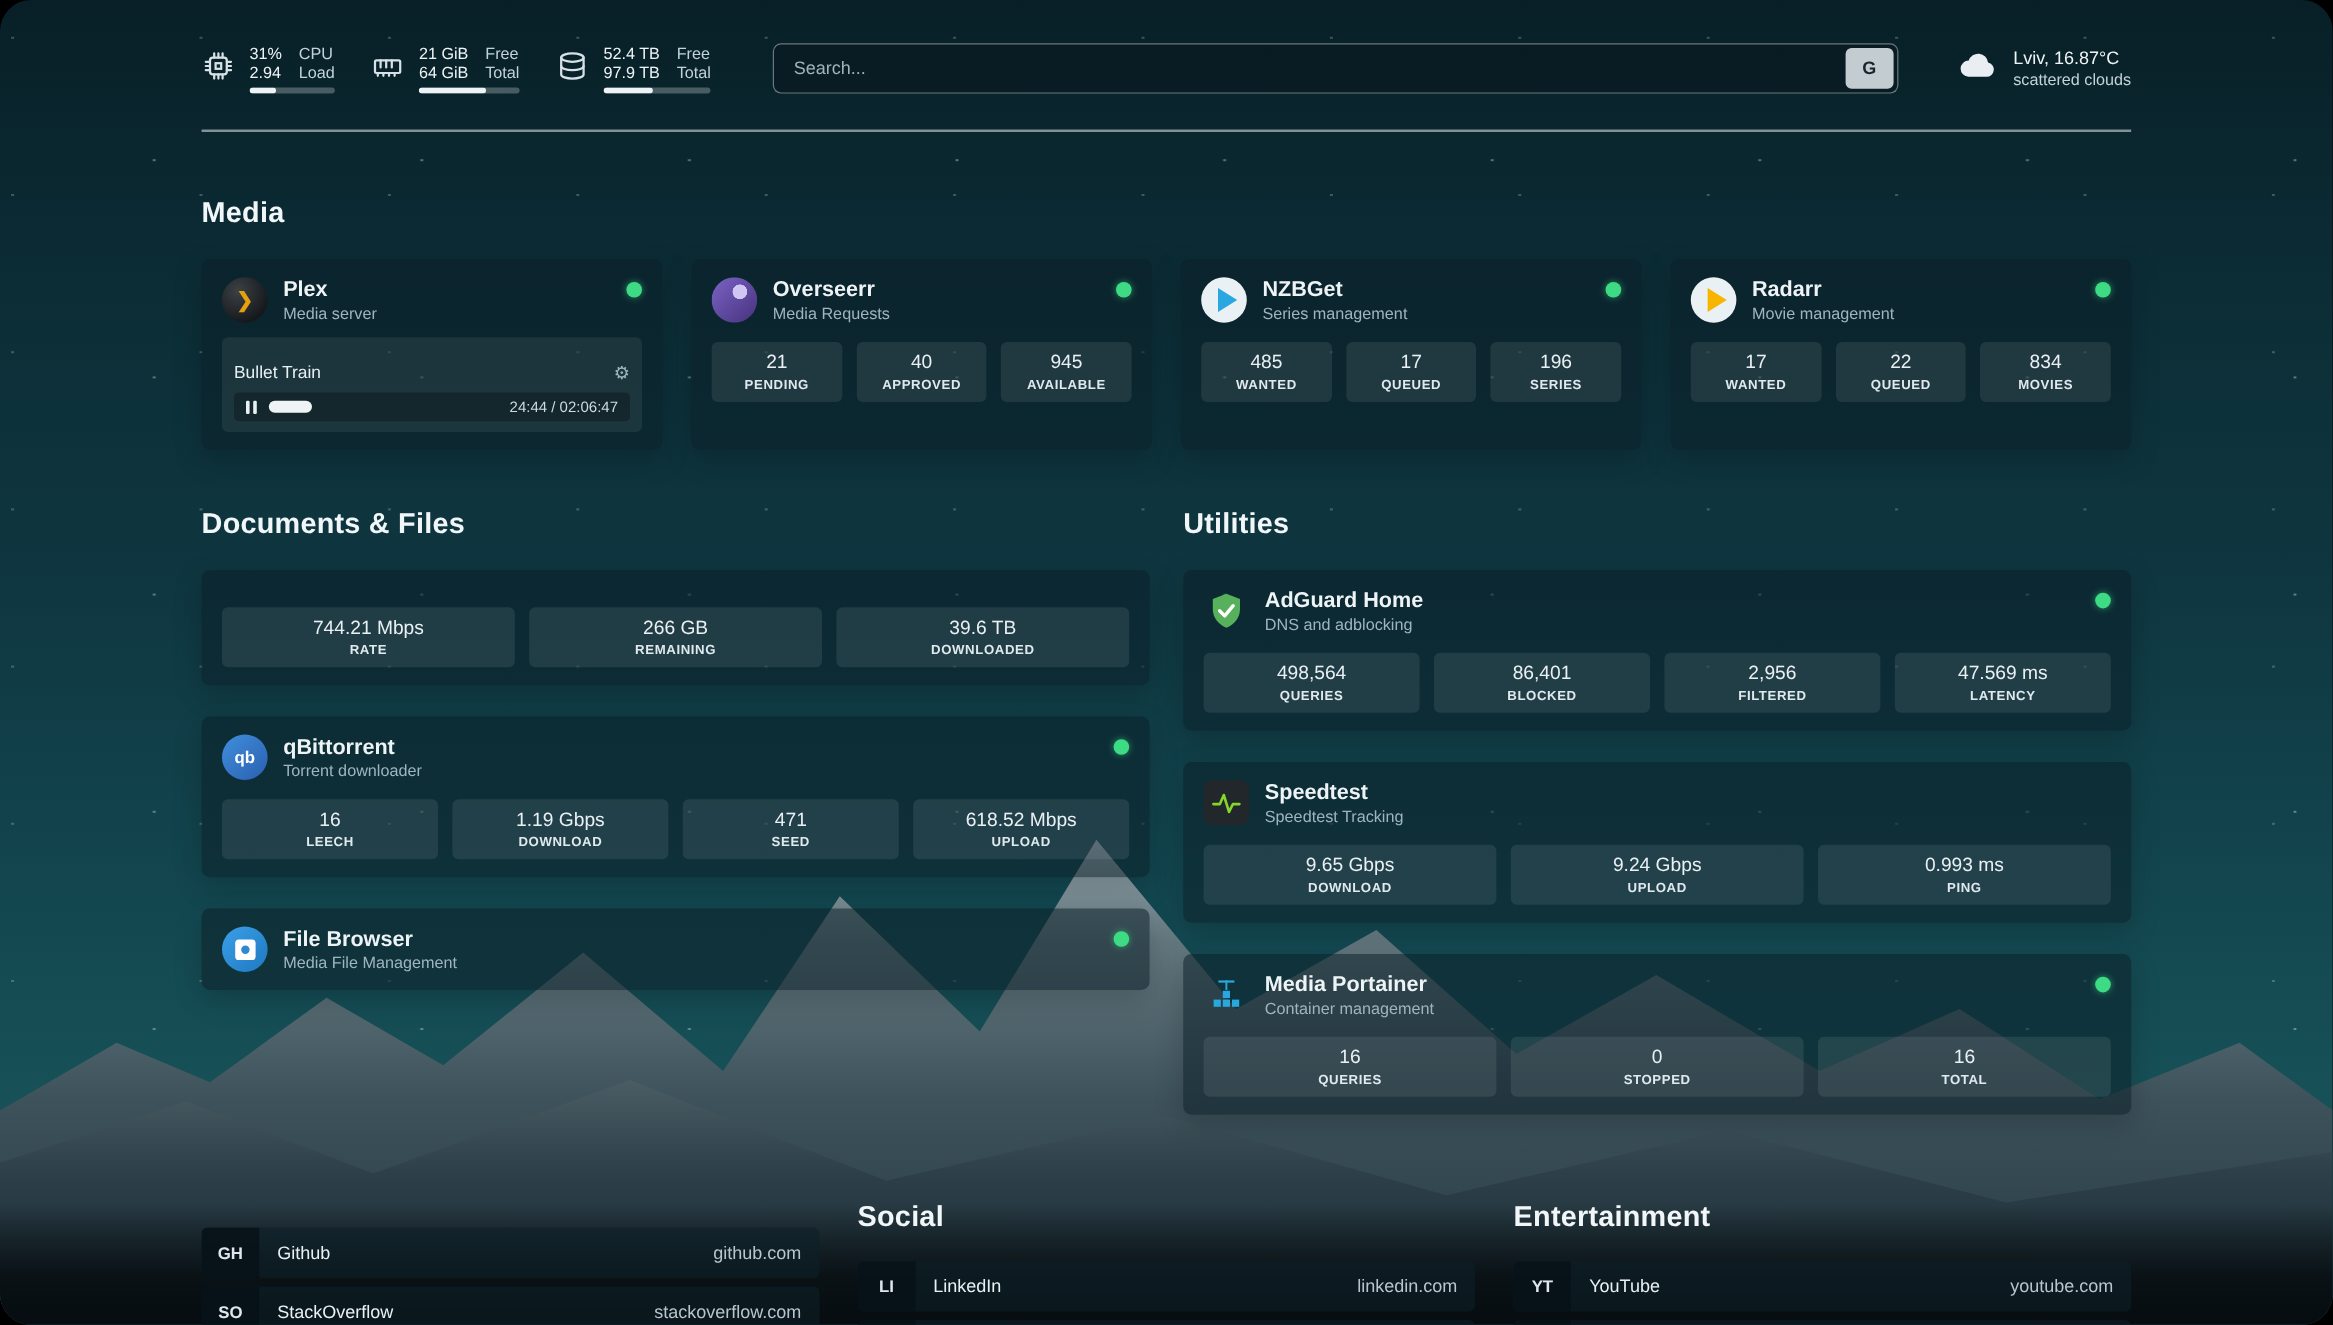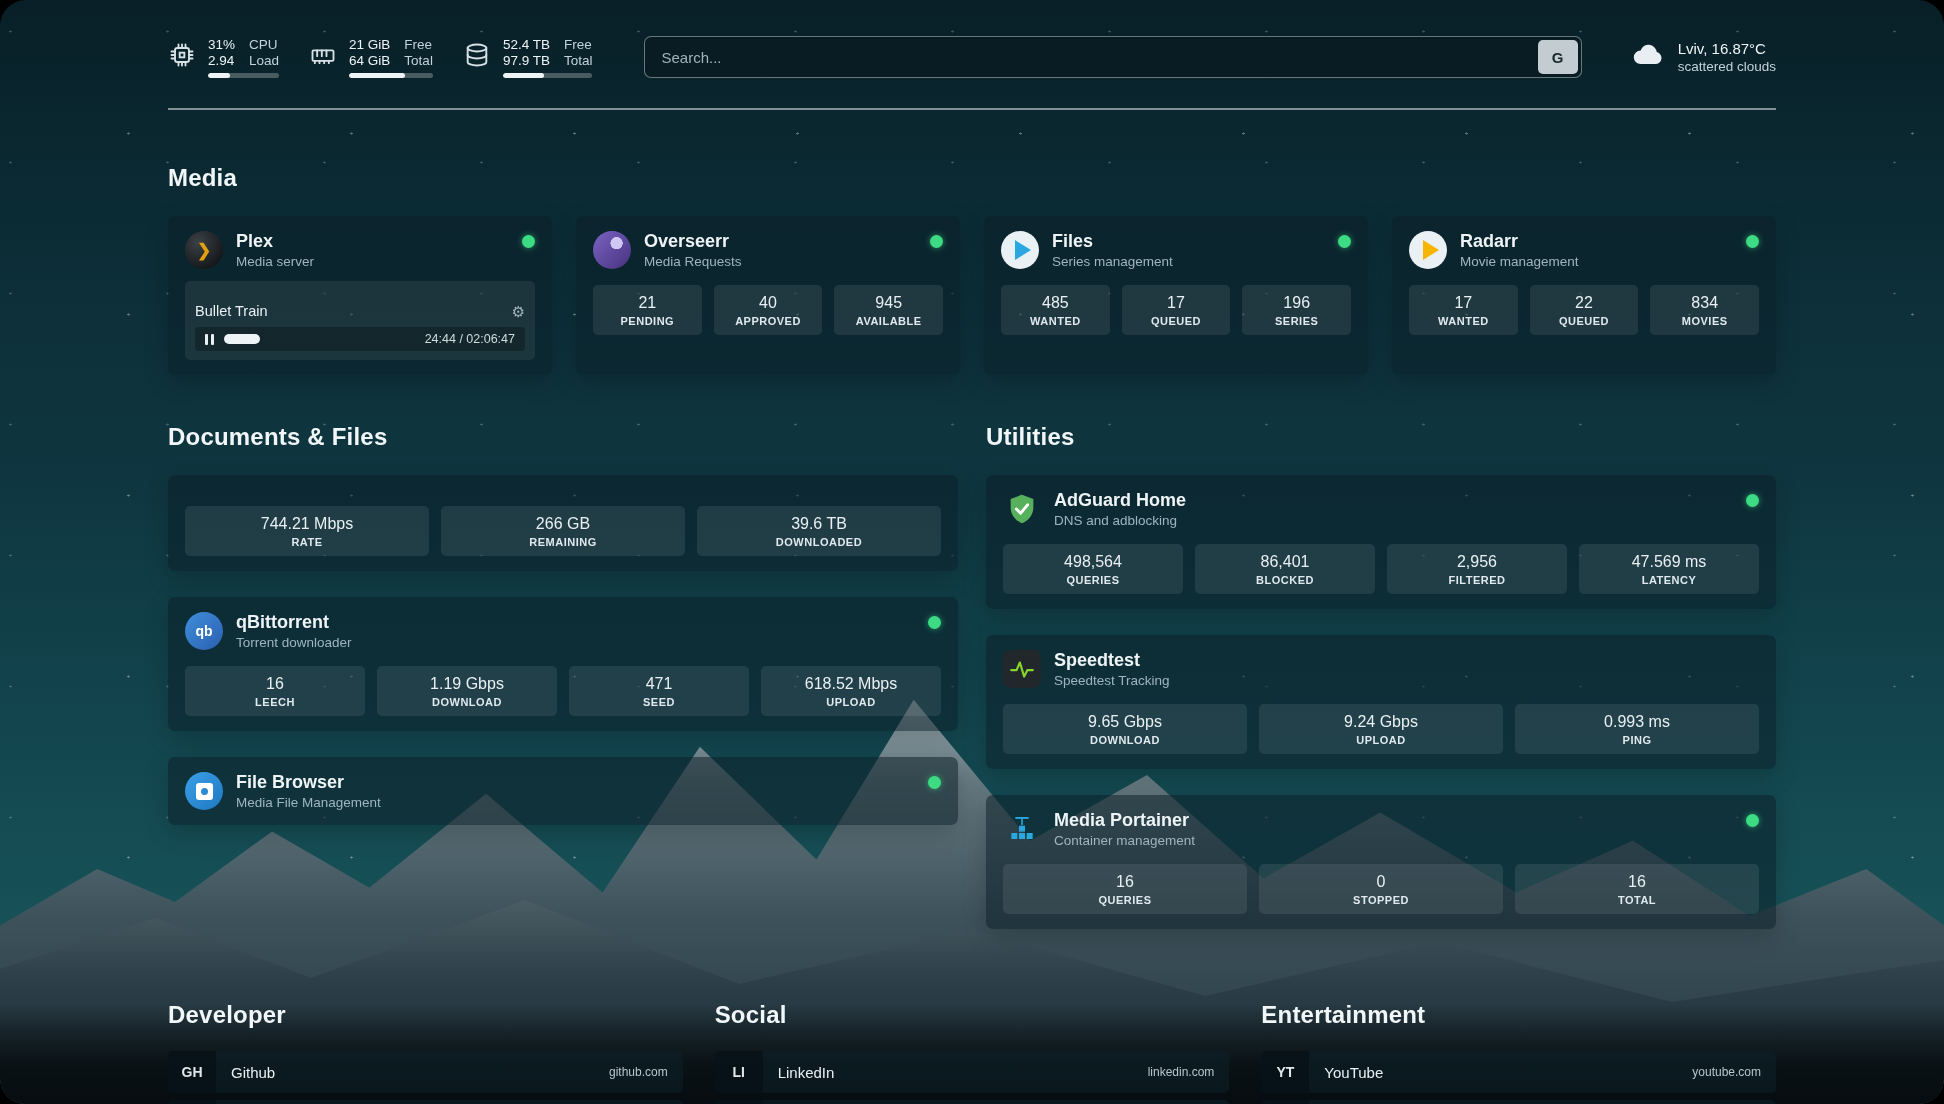--- a/index.html
+++ b/index.html
@@ -132,21 +132,21 @@
     background: rgba(13,32,40,0.6);
     border-radius: 5px; height: 42px; cursor: pointer; overflow: hidden;
   }
   .bm-abbr {
     width: 48px; height: 100%; flex: 0 0 48px;
     background: rgba(7,18,23,0.85);
     color: #dfe7ea; font-size: 14px; font-weight: 700;
     display: flex; align-items: center; justify-content: center;
   }
   .bm-name { margin-left: 15px; font-size: 15px; color: #e9f0f3; }
-  .bm-domain { margin-left: auto; margin-right: 15px; font-size: 12px; color: #b7c6cc; }
+  .bm-domain { margin-left: auto; margin-right: 15px; font-size: 15px; color: #b7c6cc; }
 
   
   .plex-bg { background: radial-gradient(circle at 35% 30%, #3c4146, #15181b 75%); }
   .plex-chev { color: #e5a00d; font-size: 17px; font-weight: 700; }
   .overseerr-bg { background: radial-gradient(circle at 62% 32%, #cfc6f4 0 17%, rgba(0,0,0,0) 18%), linear-gradient(135deg, #7b63c4, #46327e); }
   .white-bg { background: #e9f1f5; }
   .sonarr-arrow { width: 0; height: 0; border-left: 16px solid #2aa7e0; border-top: 10px solid transparent; border-bottom: 10px solid transparent; margin-left: 5px; }
   .radarr-arrow { width: 0; height: 0; border-left: 16px solid #f7b500; border-top: 10px solid transparent; border-bottom: 10px solid transparent; margin-left: 5px; }
   .nzbget-bg { background: linear-gradient(135deg, #4cbf63, #2d8d44); }
   .nzbget-txt { color: #fff; font-size: 8px; font-weight: 700; letter-spacing: 0.2px; }
@@ -316,21 +316,21 @@
             </div>
           </div>
         </div>
 
         <div class="svc-card">
           <div class="svc-head">
             <span class="svc-icon white-bg">
                 <span class="sonarr-arrow"></span>
               </span>
             <div class="svc-meta">
-              <div class="svc-name">Files</div>
+              <div class="svc-name">NZBGet</div>
               <div class="svc-sub">Series management</div>
             </div>
             <span class="dot"></span>
           </div>
           <div class="stats">
             <div class="stat">
               <div class="stat-v">485</div>
               <div class="stat-l">WANTED</div>
             </div>
             <div class="stat">
@@ -540,21 +540,20 @@
                 <div class="stat-l">TOTAL</div>
               </div>
             </div>
           </div>
         </div>
       </div>
     </div>
 
     <div class="cols3">
       <div>
-        <h2 class="section-title">Developer</h2>
         <div class="bm-list">
           <div class="bm-row">
             <span class="bm-abbr">GH</span>
             <span class="bm-name">Github</span>
             <span class="bm-domain">github.com</span>
           </div>
           <div class="bm-row">
             <span class="bm-abbr">SO</span>
             <span class="bm-name">StackOverflow</span>
             <span class="bm-domain">stackoverflow.com</span>

